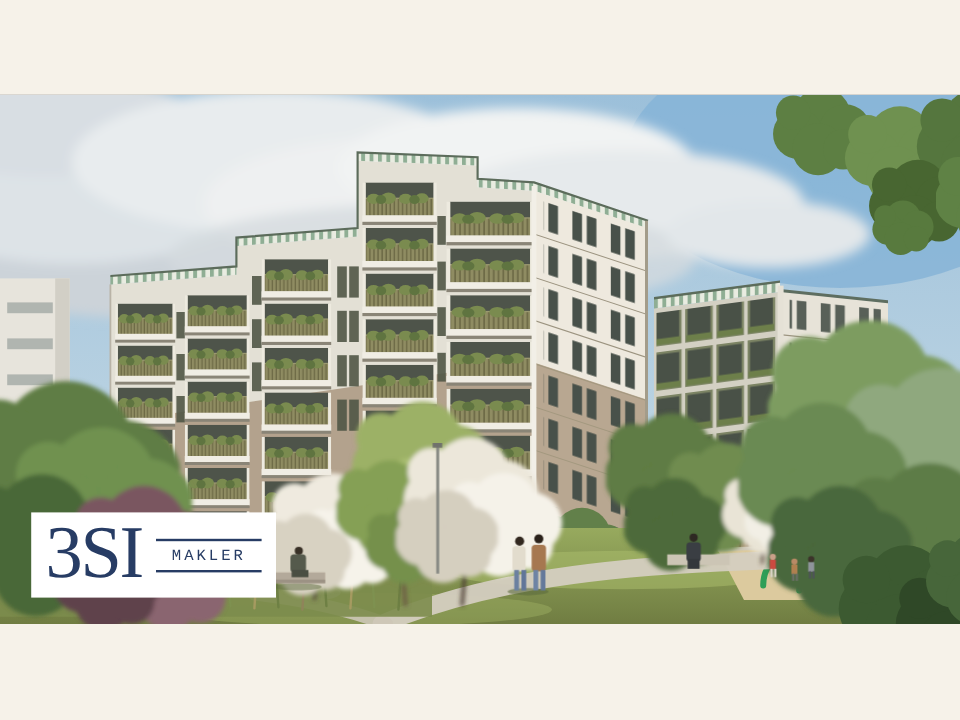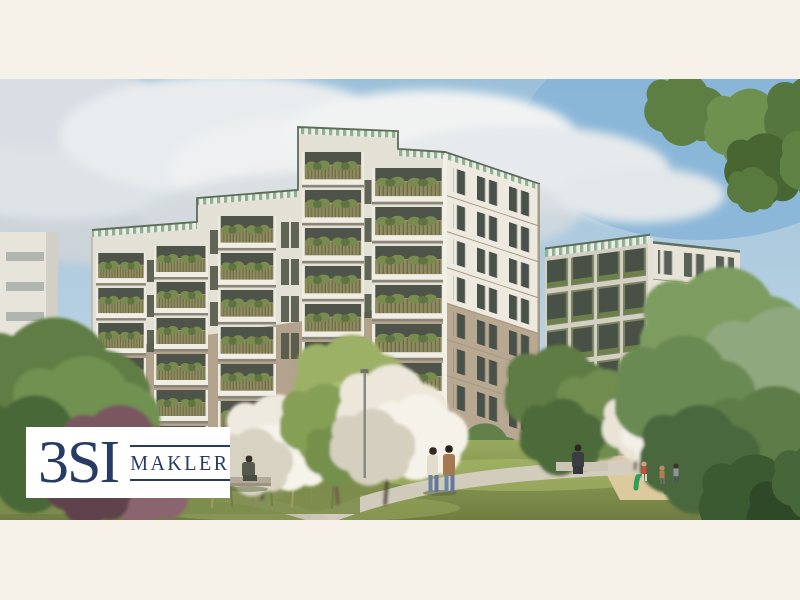--- a/index.html
+++ b/index.html
@@ -11,21 +11,21 @@
   }
   .brand{
     font-family:"Liberation Serif",serif;font-size:62px;line-height:62px;font-weight:400;
     color:#273c64;letter-spacing:-2px;transform:translateY(-2px);
   }
   .sub-wrap{
     flex:1;margin-left:12px;display:flex;flex-direction:column;align-items:center;
   }
   .logo-rule{width:100%;height:0;border-top:2px solid #273c64;}
   .subtitle{
-    font-family:Liberation Serif, serif;font-size:20px;color:#273c64;
+    font-family:Liberation Mono, monospace;font-size:13px;color:#273c64;
     letter-spacing:2.5px;padding:5px 0 4px 0;
   }
 </style>
 </head>
 <body>
 
 <div class="stage" aria-label="New-build residential apartment complex with planted balconies, meadow garden, blossoming trees, walking path and a children's playground on a sunny day">
 
 <svg width="800" height="600" viewBox="0 0 800 600" xmlns="http://www.w3.org/2000/svg">
   <defs>

